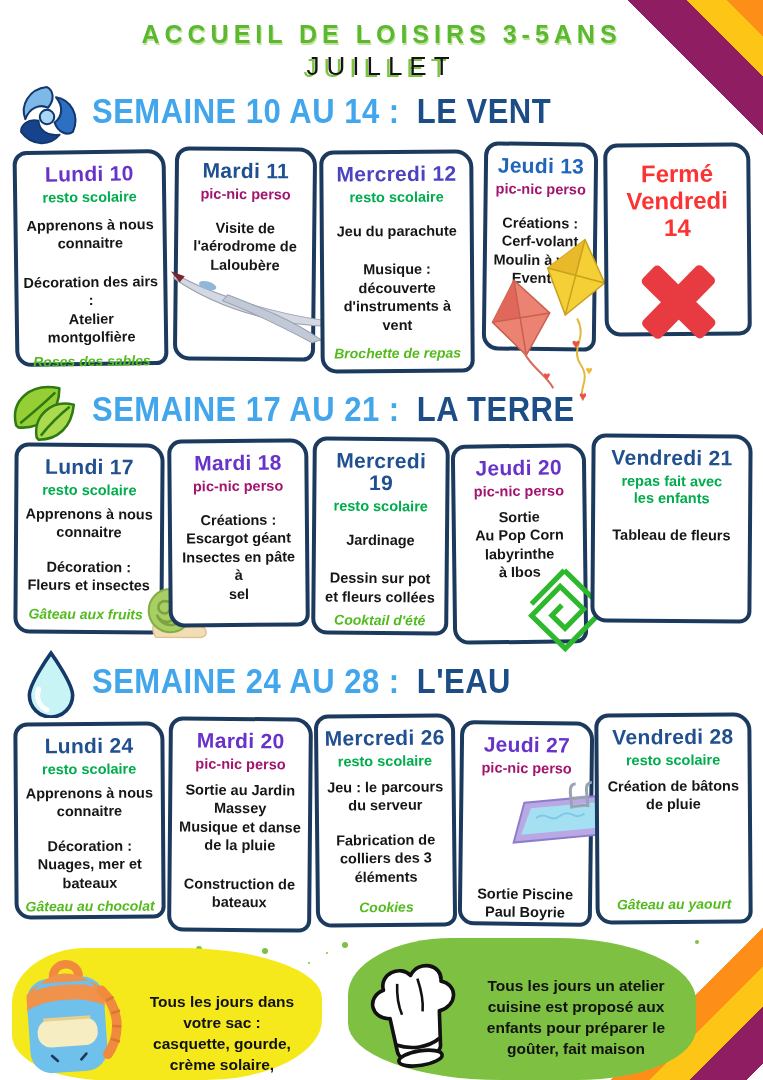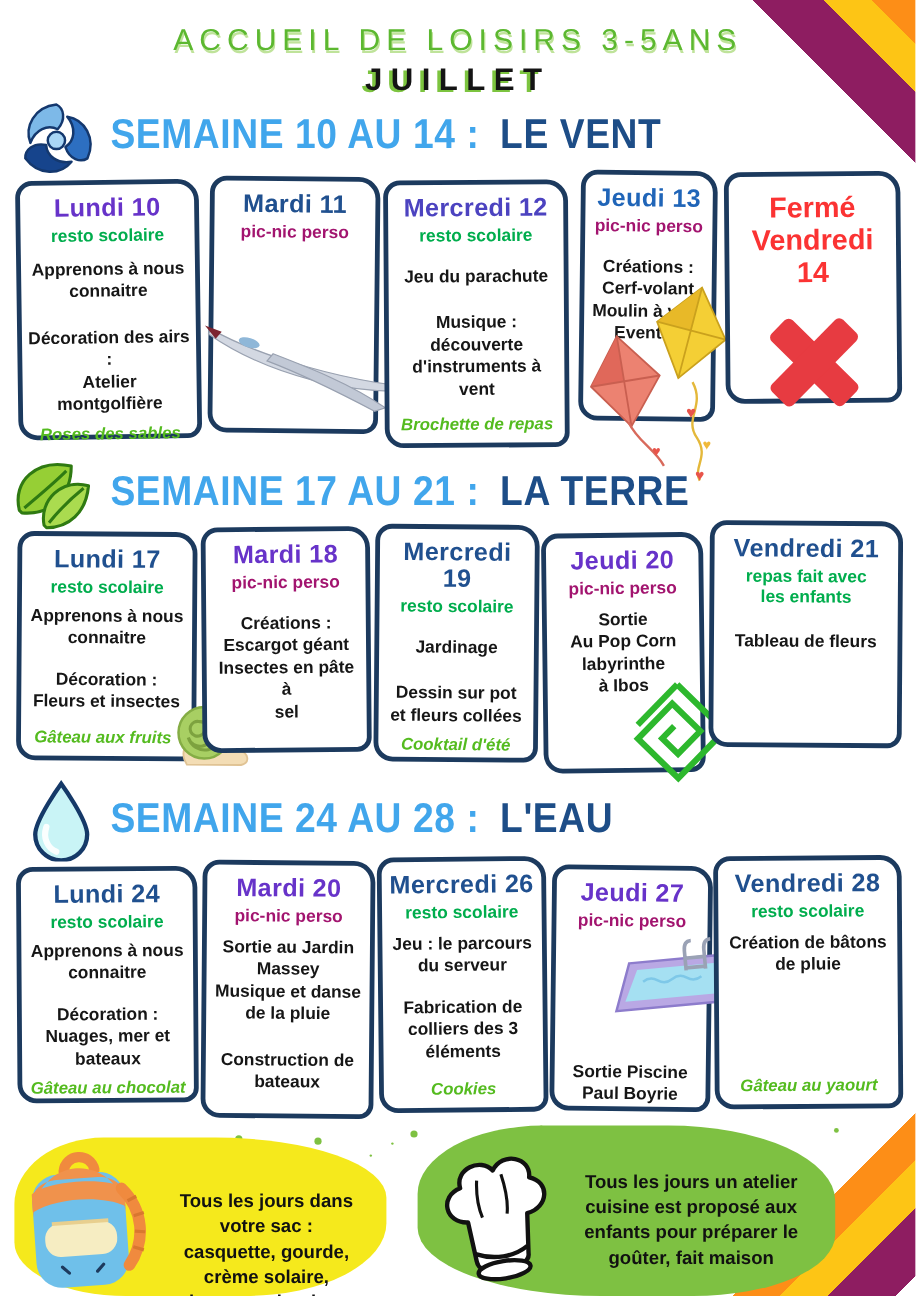--- a/index.html
+++ b/index.html
@@ -1,22 +1,22 @@
 <!DOCTYPE html>
 <html><head>
 <meta charset="utf-8">
 <style>
   html,body{margin:0;padding:0;}
   body{width:763px;height:1080px;position:relative;overflow:hidden;background:#fff;
        font-family:"Liberation Sans", sans-serif;}
   .abs{position:absolute;}
   
-  .page-title{top:20px;left:0;width:100%;text-align:center;font-size:25px;font-weight:400;
+  .page-title{top:20px;left:0;width:100%;text-align:center;font-size:25px;font-weight:700;
     letter-spacing:5px;color:#5cb830;text-shadow:1px 2px 0 #bfe39a;}
-  .page-subtitle{top:51px;left:0;width:100%;text-align:center;font-size:26px;font-weight:700;
+  .page-subtitle{top:51px;left:0;width:100%;text-align:center;font-size:26px;font-weight:400;
     letter-spacing:7px;color:#141414;text-shadow:-3px 2px 0 #7cc43f;}
   
   .week-head-text{font-size:31px;font-weight:800;letter-spacing:.5px;transform:scaleY(1.12);
     transform-origin:left center;white-space:nowrap;}
   .week-head-text .prefix{color:#41a6ec;}
   .week-head-text .theme{color:#1d4d87;margin-left:8px;}
   
   .card{position:absolute;background:#fff;border:4px solid #1c3a5e;border-radius:14px 18px 12px 16px;
     box-sizing:border-box;display:flex;flex-direction:column;align-items:center;text-align:center;
     padding:6px 5px 6px;transform:rotate(var(--rot,0deg));}
@@ -80,20 +80,23 @@
   <div class="act">Apprenons à nous
 connaitre</div>
   <div class="act gap">Décoration des airs :
 Atelier montgolfière</div>
   <div class="snack">Roses des sables</div>
 </div>
 
 <div class="card" style="left:174px;top:147px;width:142px;height:214px;--rot:0.6deg">
   <div class="day-title t-navy">Mardi 11</div>
   <div class="meal magenta">pic-nic perso</div>
+  <div class="act gap-sm">Visite de
+l'aérodrome de
+Laloubère</div>
   <div class="card-img" style="left:-8px;top:112px;">
     <svg width="205" height="90" viewBox="0 0 205 90">
       <path d="M6 12 C42 32 122 58 198 60 C122 70 48 46 4 16 Z" fill="#d3d8e2" stroke="#99a1b0" stroke-width="1"></path>
       <path d="M1 9 L15 14 L10 20 Z" fill="#7c2430"></path>
       <path d="M58 32 C90 44 122 56 152 76 L143 79 C110 62 80 48 53 38 Z" fill="#c2c9d6" stroke="#99a1b0" stroke-width="1"></path>
       <ellipse cx="38" cy="23" rx="9" ry="4" fill="#8fb7d8" transform="rotate(16 38 23)"></ellipse>
       <path d="M188 52 L198 38 L202 58 Z" fill="#c2c9d6" stroke="#99a1b0" stroke-width="1"></path>
     </svg>
   </div>
 </div>

